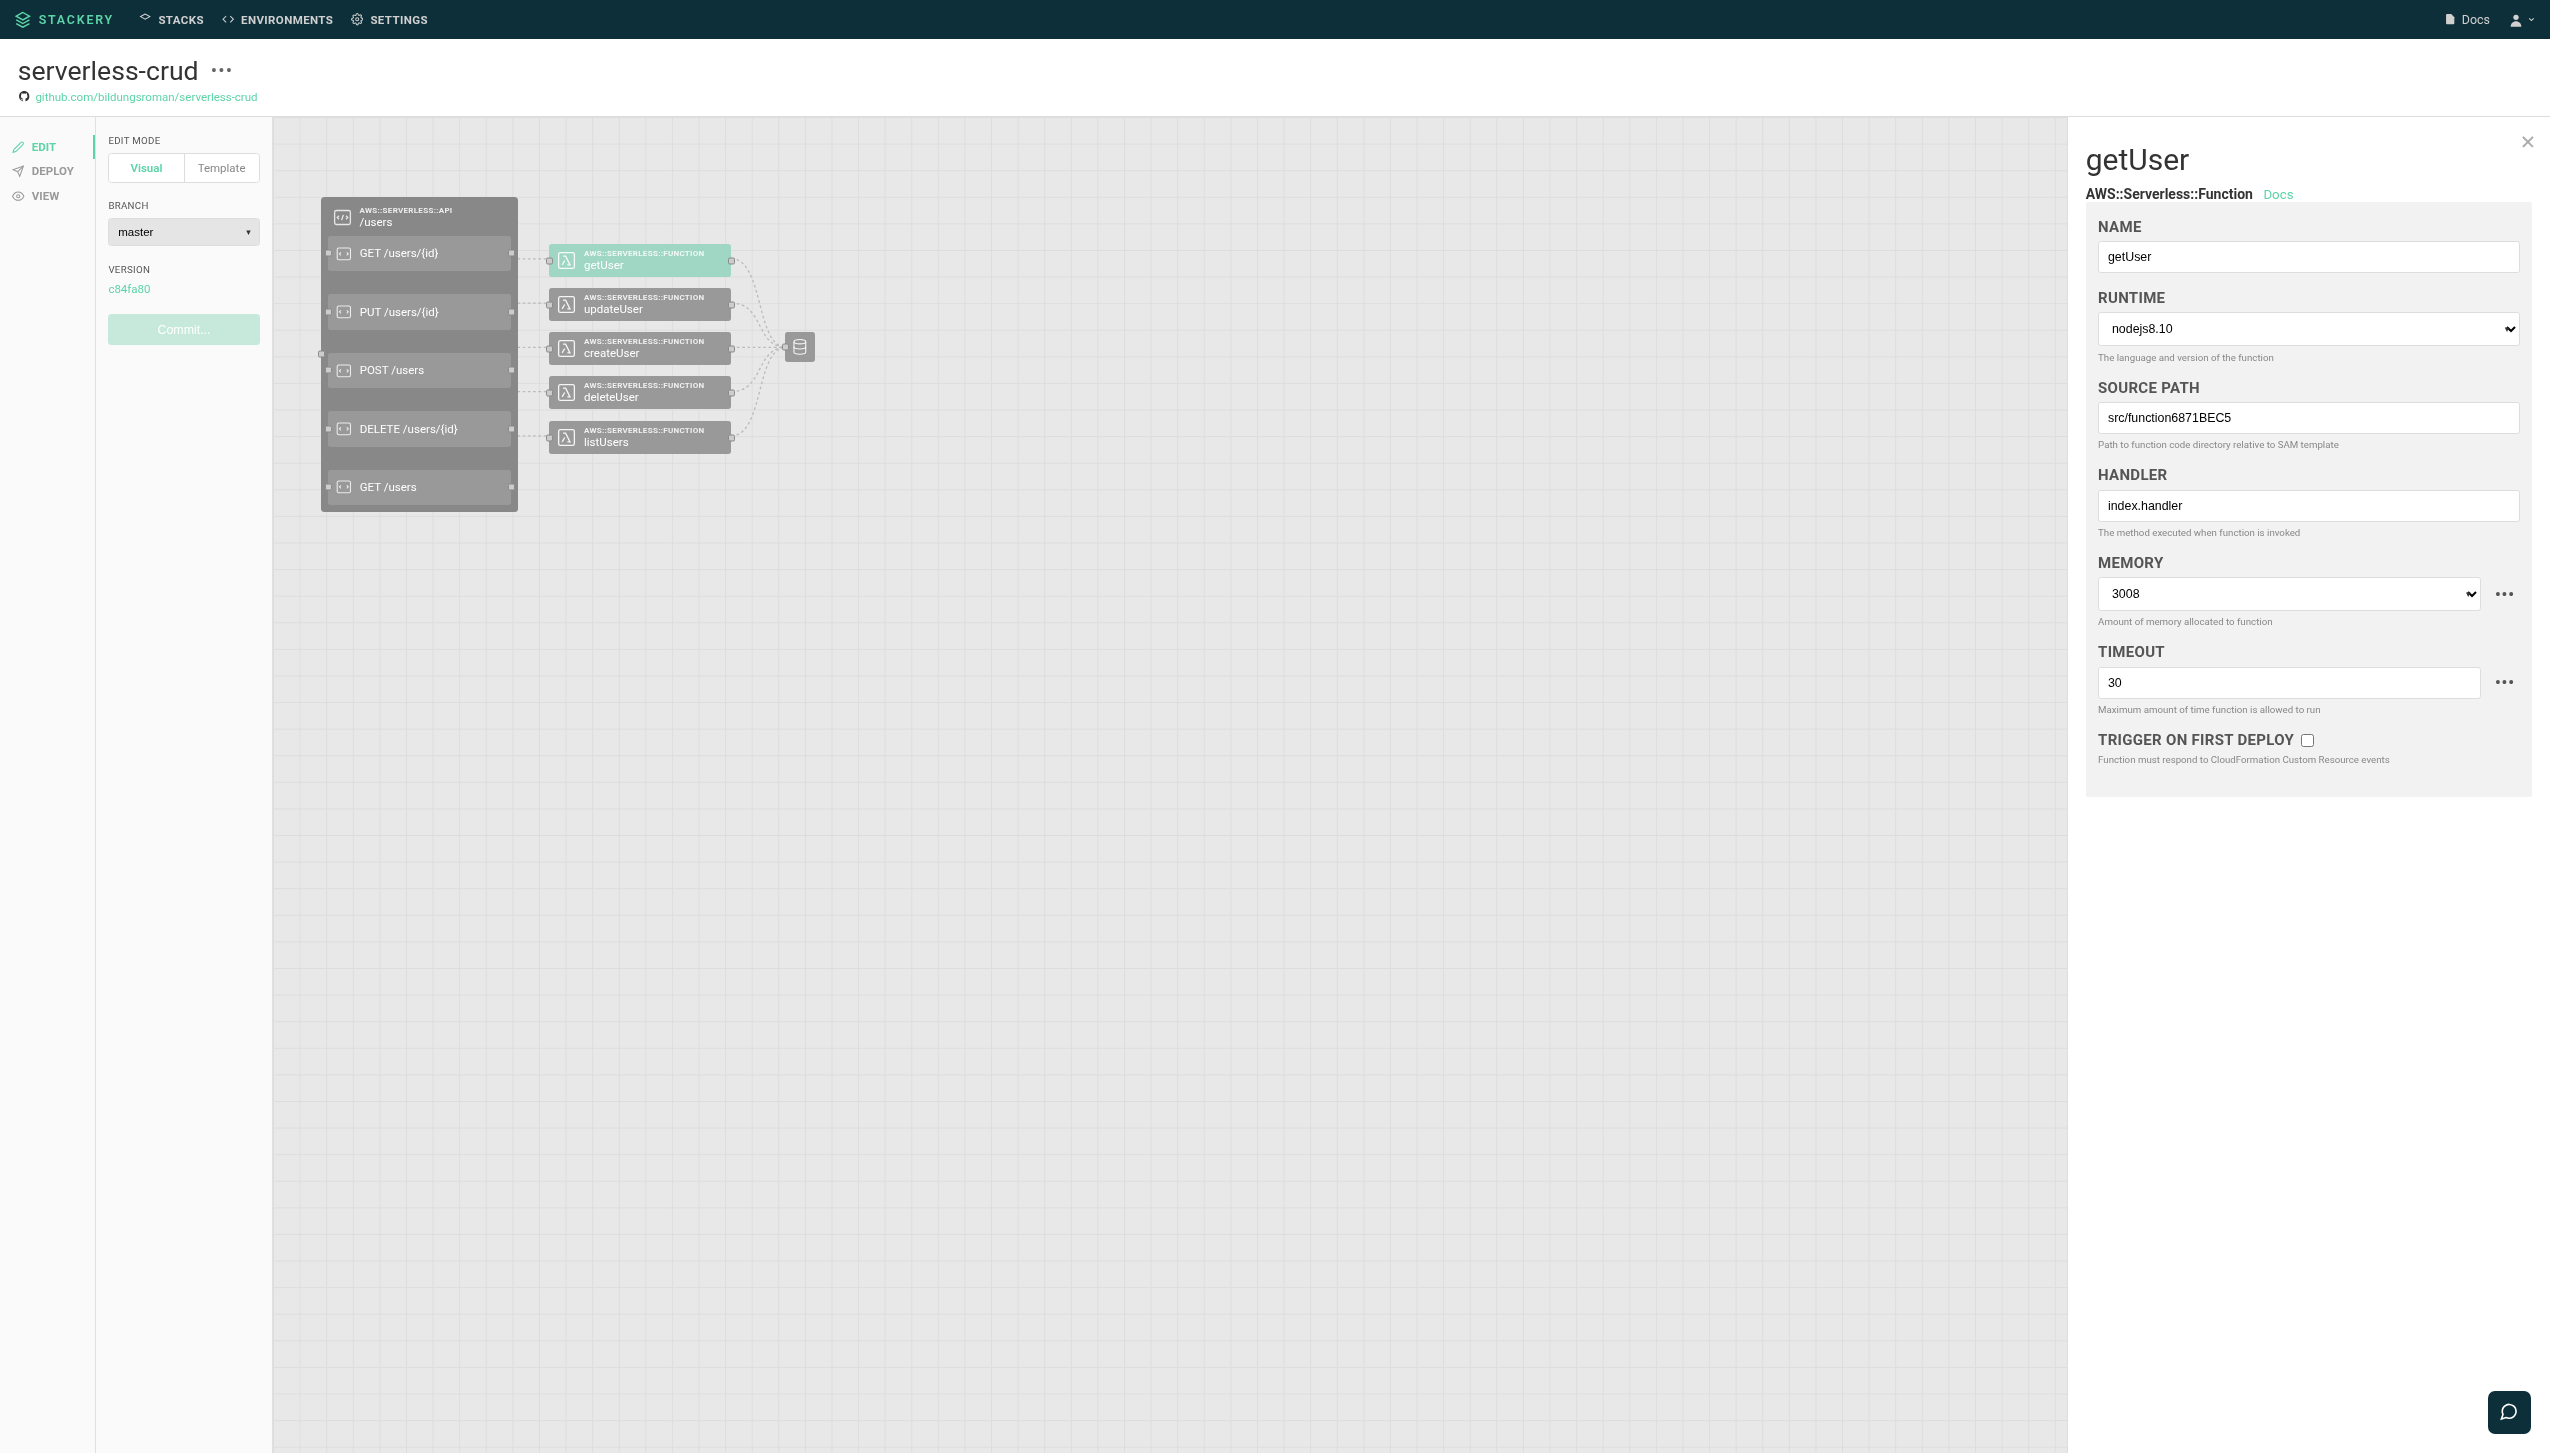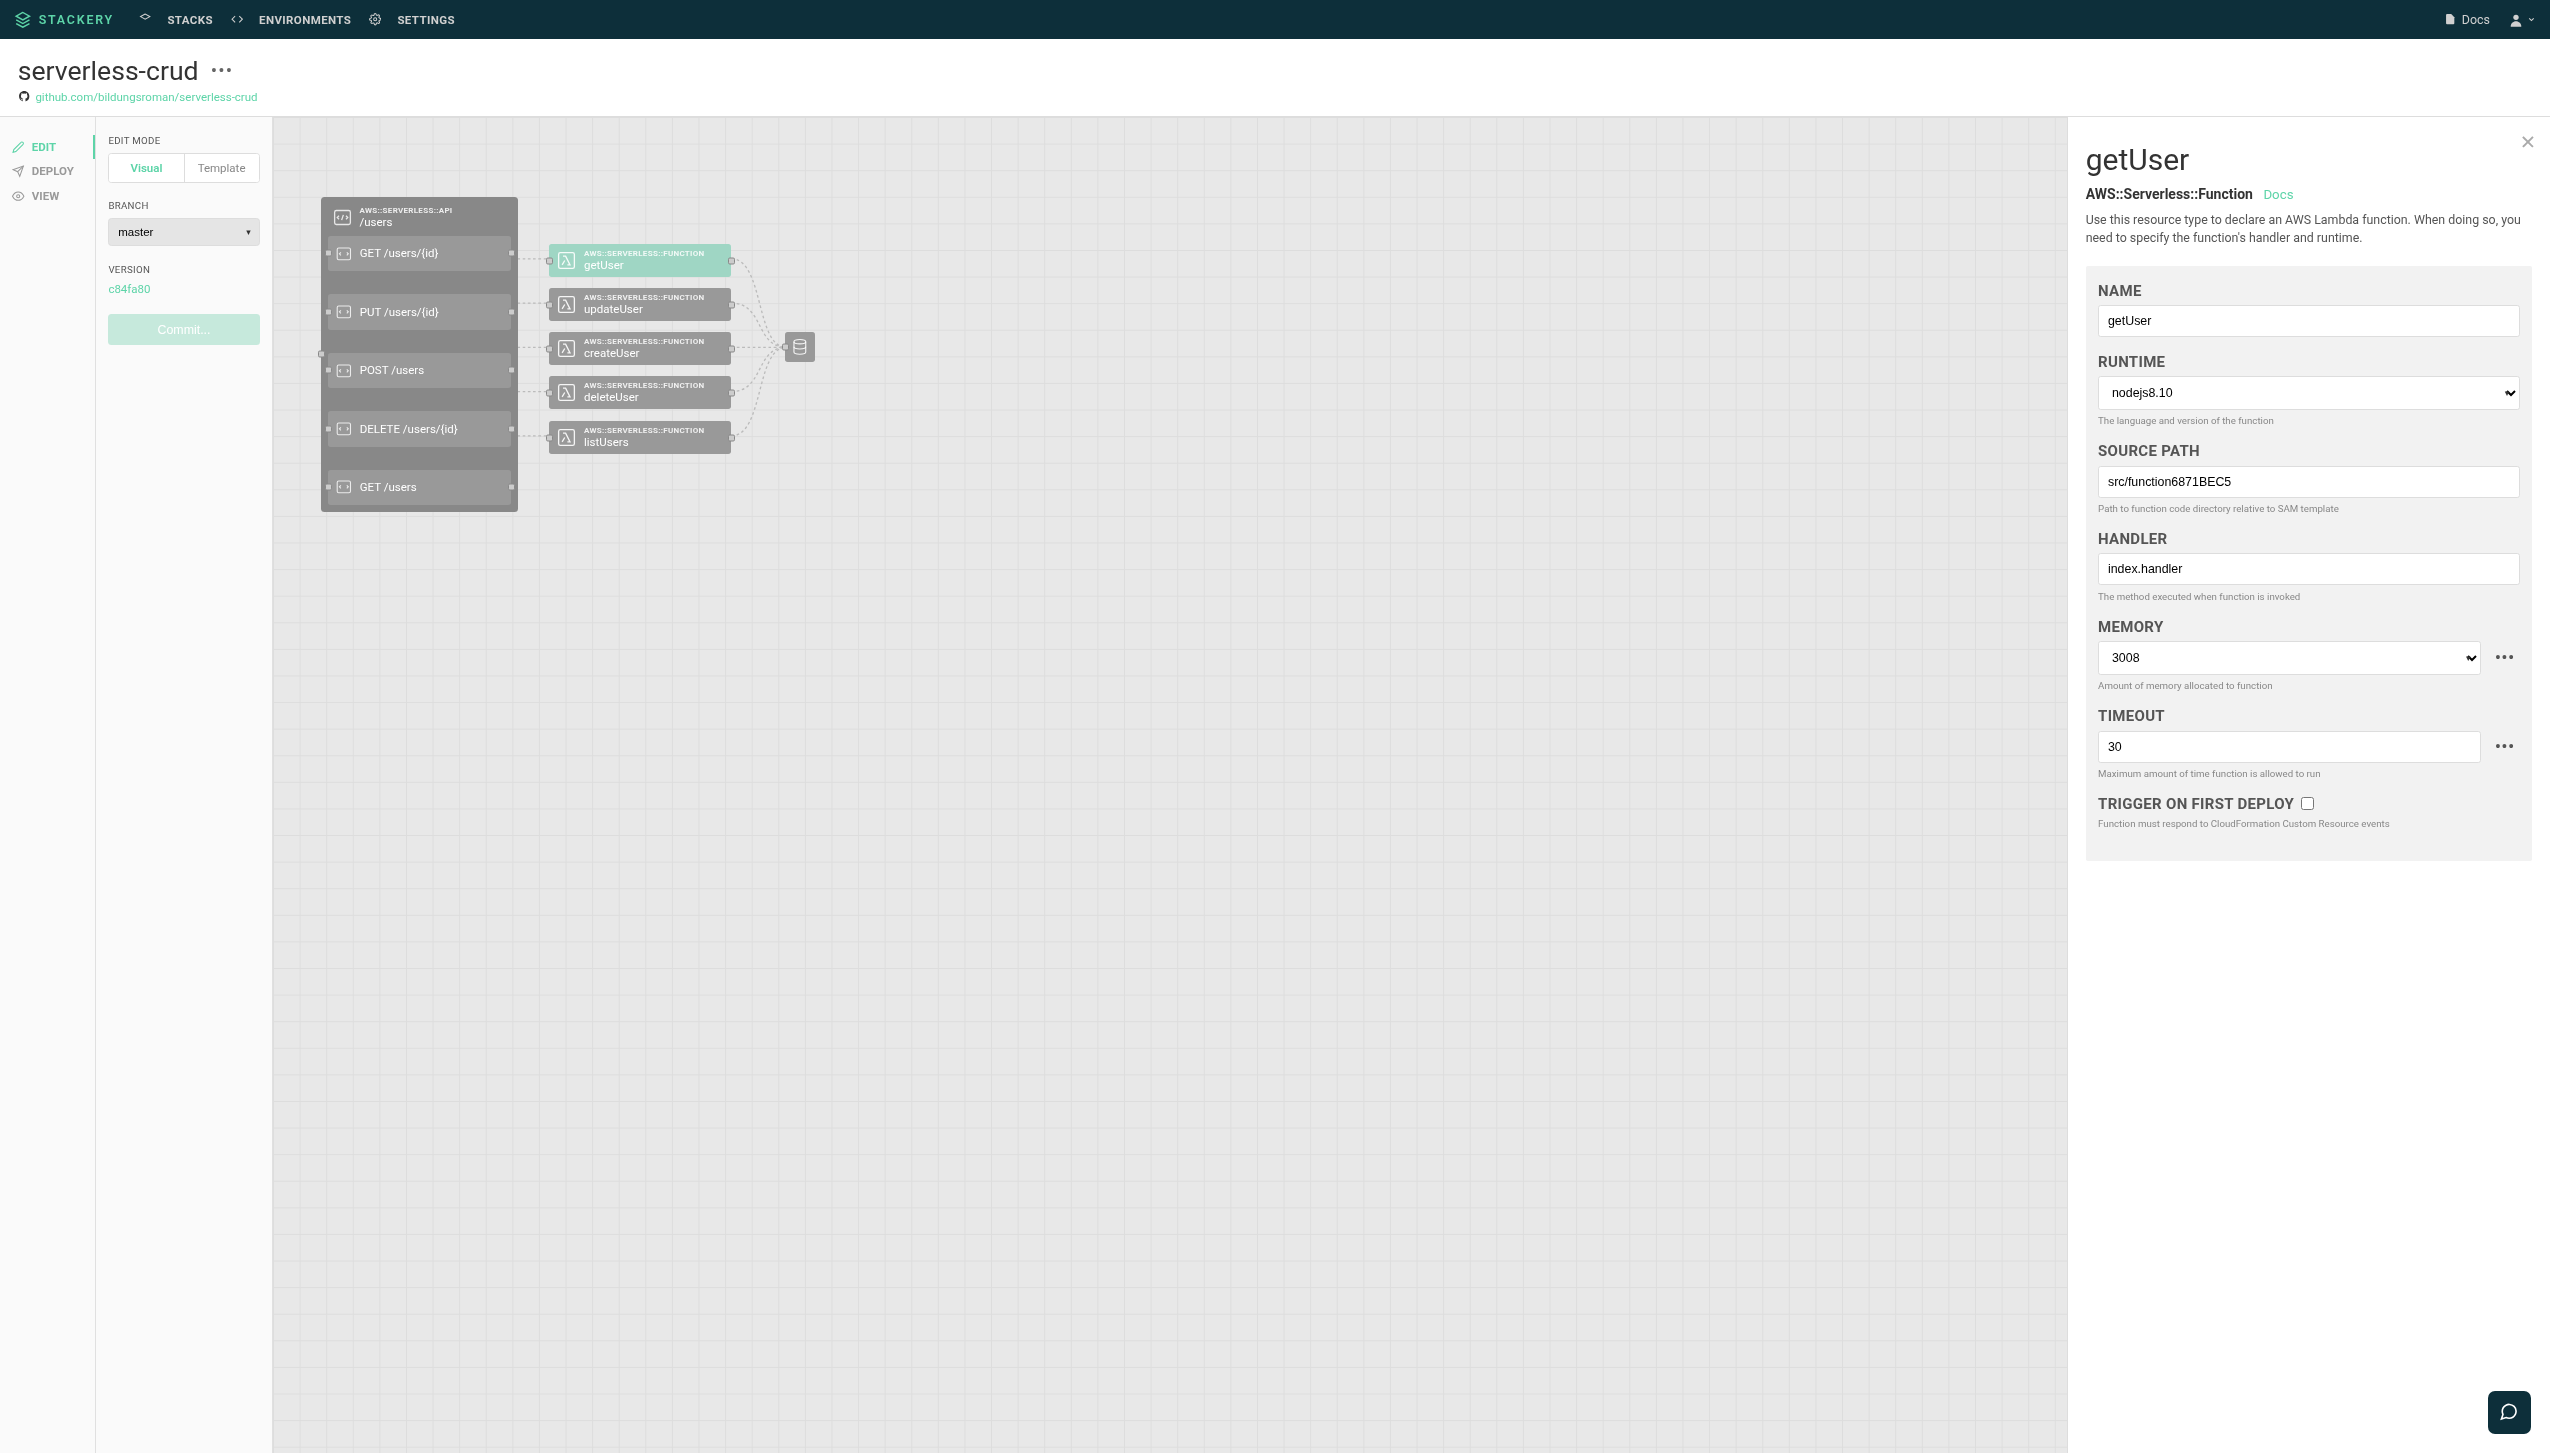--- a/index.html
+++ b/index.html
@@ -3,21 +3,21 @@
 <meta charset="utf-8">
 <style>
 * { box-sizing: border-box; margin: 0; padding: 0; }
 body { font-family: -apple-system, BlinkMacSystemFont, "Segoe UI", Roboto, sans-serif; background: #f7f7f7; color: #333; overflow: hidden; }
 
 .top-nav { background: #0d2f3a; height: 39px; display: flex; align-items: center; padding: 0 14px; justify-content: space-between; }
 .nav-left { display: flex; align-items: center; gap: 25px; }
 .logo { display: flex; align-items: center; gap: 7px; color: #5dd4a8; font-weight: 600; letter-spacing: 1.8px; font-size: 12.4px; }
 .logo-icon { width: 17.7px; height: 17.7px; }
 .nav-links { display: flex; gap: 17.7px; }
-.nav-link { color: #d0d0d0; font-size: 11.5px; font-weight: 700; letter-spacing: 0.4px; display: flex; align-items: center; gap: 16px; cursor: pointer; }
+.nav-link { color: #d0d0d0; font-size: 11.5px; font-weight: 700; letter-spacing: 0.4px; display: flex; align-items: center; gap: 7px; cursor: pointer; }
 .nav-right { display: flex; align-items: center; gap: 17.7px; }
 .nav-docs { color: #d0d0d0; font-size: 12.4px; display: flex; align-items: center; gap: 5.3px; cursor: pointer; }
 .nav-user { color: #d0d0d0; display:flex; align-items:center; gap:3.5px; cursor:pointer; }
 
 .sub-header { background: #fff; border-bottom: 0.9px solid #ddd; padding: 16px 17.7px 12.4px; }
 .stack-title-row { display:flex; align-items:center; gap:12.4px; }
 .stack-title { font-size: 26.6px; font-weight: 400; color: #333; }
 .more-dots { font-size:16px; color:#666; letter-spacing:1.8px; cursor:pointer; font-weight:700; }
 .repo-row { display:flex; align-items:center; gap:5.3px; margin-top:3.5px; }
 .github-icon { width:12.4px; height:12.4px; }
@@ -339,21 +339,20 @@
     </div>
   </div>
 
   <div class="right-panel">
     <div class="close-x">✕</div>
     <div class="rp-title">getUser</div>
     <div>
       <span class="rp-subtitle">AWS::Serverless::Function</span>
       <span class="rp-docs">Docs</span>
     </div>
-    <div class="rp-desc">Use this resource type to declare an AWS Lambda function. When doing so, you need to specify the function's handler and runtime.</div>
 
     <div class="form-section">
       <div class="form-group">
         <label class="form-label">NAME</label>
         <input class="form-input" value="getUser" style="">
       </div>
       <div class="form-group">
         <label class="form-label">RUNTIME</label>
         <div class="form-input-wrap" style="position:relative;">
           <select class="form-input"><option>nodejs8.10</option></select>

